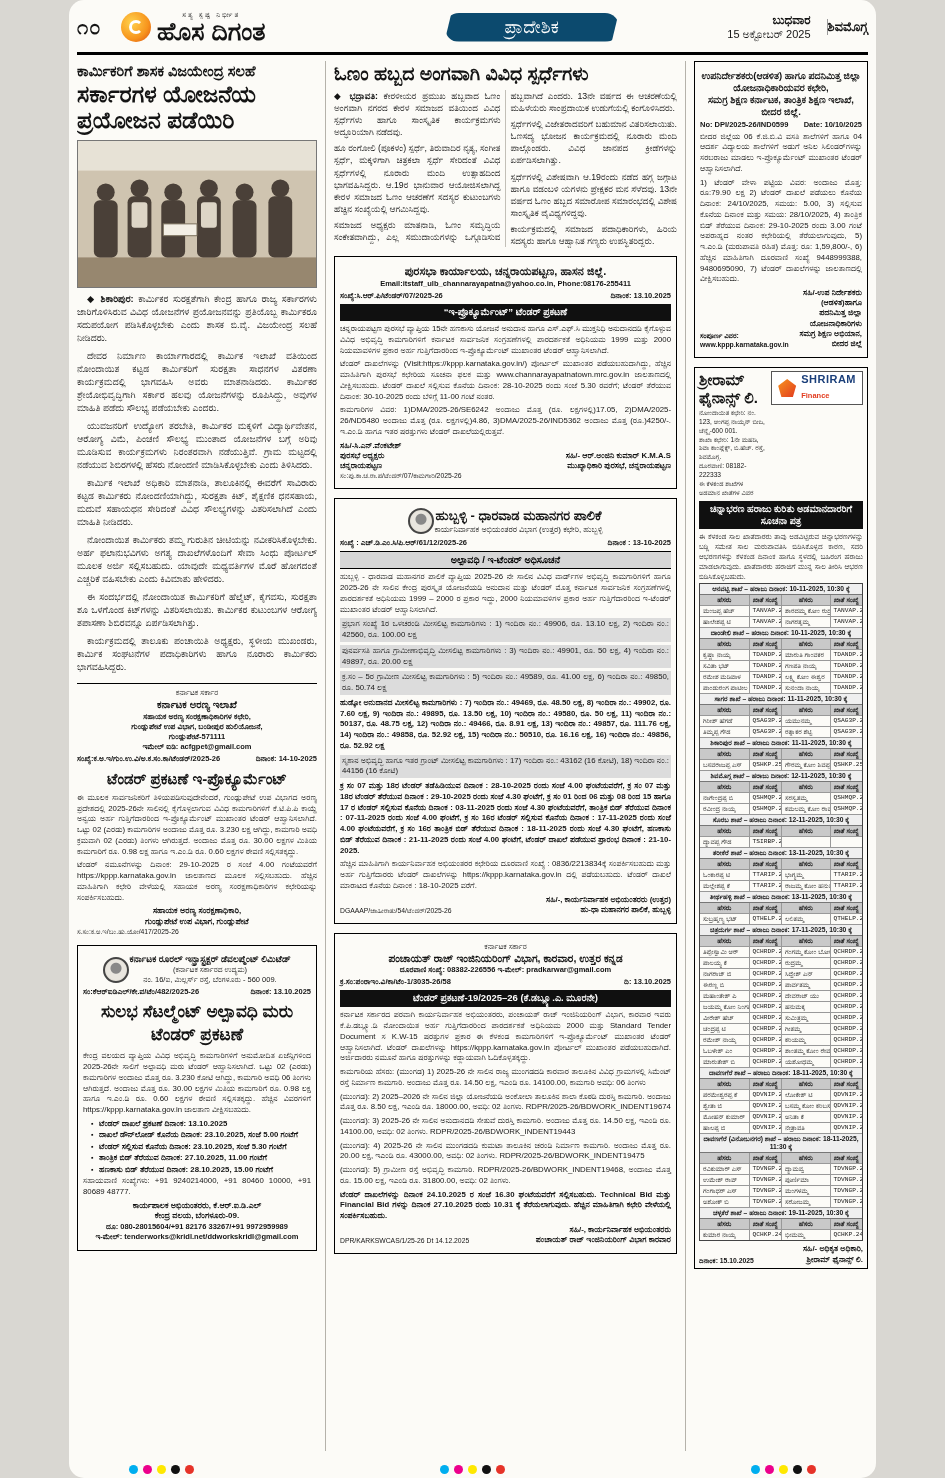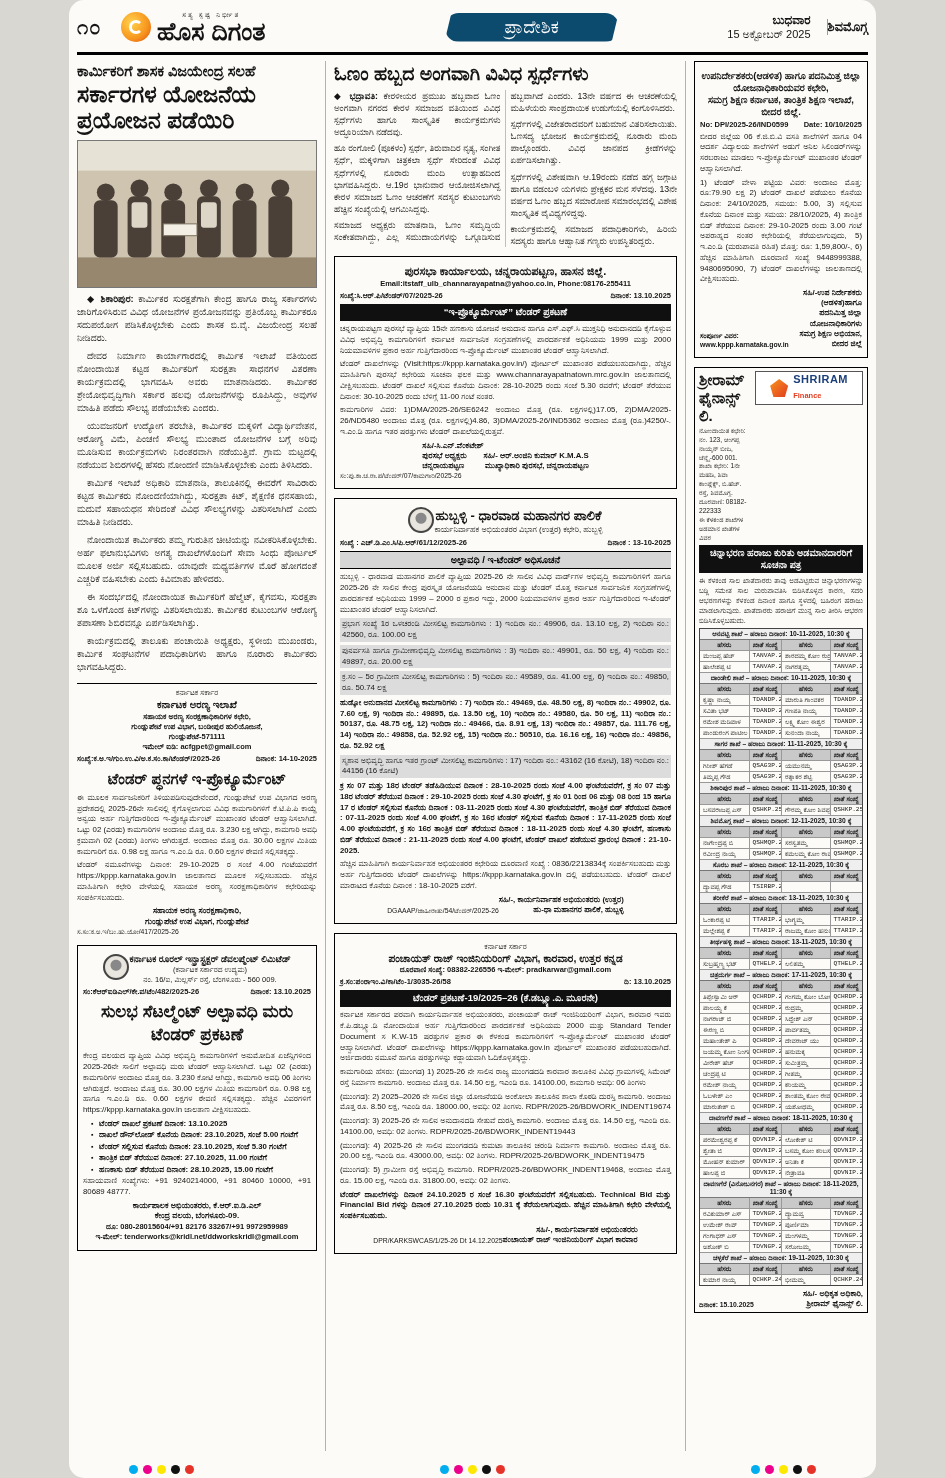--- a/index.html
+++ b/index.html
@@ -48,39 +48,39 @@
   .n-ref{display:flex;justify-content:space-between;font-size:7.5px;font-weight:bold;margin:2px 0;}
   .n-bar{background:#101010;color:#fff;text-align:center;font-weight:bold;font-size:9.5px;
          padding:2px 2px;margin:3px 0;}
   .n-bar2{background:#d6d6d6;color:#000;text-align:center;font-weight:bold;font-size:9.5px;
          padding:2px 2px;margin:3px 0;border-top:1px solid #000;border-bottom:1px solid #000;}
   .seg{font-size:7.8px;line-height:1.38;text-align:justify;margin:0 0 3px;}
   .seg.shade{background:#dcdcdc;font-weight:normal;padding:1px 2px;}
   .seg.bold{font-weight:bold;}
   .bullet{font-weight:bold;font-size:7.8px;margin:1px 0 1px 8px;position:relative;padding-left:8px;}
   .bullet::before{content:"▪";position:absolute;left:0;top:0;font-size:7px;}
-  .sign-row{display:flex;justify-content:center;align-items:flex-end;margin-top:3px;}
+  .sign-row{display:flex;justify-content:space-between;align-items:flex-end;margin-top:3px;}
   .sign-left{font-size:6.8px;}
   .sign-right{font-size:7.8px;font-weight:bold;text-align:right;line-height:1.3;}
   .sign-center{font-size:8px;font-weight:bold;text-align:center;line-height:1.3;margin-top:3px;}
   .big-title{font-size:15px;font-weight:bold;text-align:center;margin:4px 0;}
   .emblem{width:26px;height:26px;border-radius:50%;border:2px solid #444;flex:0 0 auto;
           background:radial-gradient(circle at 50% 42%,#888 0 5px,transparent 6px),
                      radial-gradient(circle,#e9e6df 60%,#cfcabe);}
-  .hdr-flex{display:flex;align-items:flex-start;gap:0;justify-content:center;}
+  .hdr-flex{display:flex;align-items:center;gap:0;justify-content:center;}
   
   .onam-headline{font-size:19px;font-weight:bold;line-height:1.15;margin:2px 0 5px;}
   .twocol{columns:2;column-gap:10px;column-rule:1px solid #c2bfb7;}
   .twocol p{font-size:8.8px;line-height:1.38;text-align:justify;margin:0 0 4px;}
   
   .sf-box{border:1.5px solid #000;margin-top:9px;padding:3px 4px;}
   .sf-head-wrap{display:flex;justify-content:space-between;gap:6px;}
   .sf-title{font-size:15px;font-weight:bold;margin-bottom:2px;}
   .sf-addr-line{font-size:6.6px;line-height:1.35;}
-  .sf-logo{border:1px solid #555;padding:3px 14px;display:flex;align-items:center;gap:5px;height:34px;align-self:flex-start;background:#fff;}
+  .sf-logo{border:1px solid #555;padding:3px 6px;display:flex;align-items:center;gap:5px;height:34px;align-self:flex-start;background:#fff;}
   .sf-logo-mark{width:18px;height:18px;background:linear-gradient(135deg,#f7941d,#e23c1f);
       clip-path:polygon(50% 0,100% 38%,82% 100%,18% 100%,0 38%);}
   .sf-logo-text{line-height:1;}
   .sf-logo-text span{display:block;font-weight:bold;font-size:11px;color:#1b3f7a;letter-spacing:.5px;}
   .sf-logo-text small{font-size:7.5px;color:#e23c1f;font-weight:bold;}
   .sf-intro{font-size:7.2px;line-height:1.38;text-align:justify;margin:2px 0;}
   .sf-table{border:1px solid #444;margin-top:2px;}
   .sf-band{background:#efefef;border-bottom:1px solid #777;text-align:center;font-size:6.7px;
            font-weight:bold;padding:1px 2px;}
   .sf-row{display:grid;grid-template-columns:30% 20% 30% 20%;border-bottom:1px solid #999;}
@@ -169,21 +169,21 @@
 
         <div class="nc n-small nb">ಸಹಾಯಕ ಅರಣ್ಯ ಸಂರಕ್ಷಣಾಧಿಕಾರಿಗಳ ಕಛೇರಿ,</div>
             <div class="nc n-small nb">ಗುಂಡ್ಲುಪೇಟೆ ಉಪ ವಿಭಾಗ, ಬಂಡೀಪುರ ಹುಲಿಯೋಜನೆ,</div>
             <div class="nc n-small nb">ಗುಂಡ್ಲುಪೇಟೆ-571111</div>
           </div>
         <div class="nc n-small link">ಇಮೇಲ್ ಐಡಿ: acfgpet@gmail.com</div>
         <div class="n-ref">
             <span>ಸಂಖ್ಯೆ:ಕ.ಅ.ಇ/ಗುಂ.ಉ.ವಿ/ಅ.ಕ.ಸಂ.ಕಾ/ಟೆಂಡರ್/2025-26</span>
             <span>ದಿನಾಂಕ: 14-10-2025</span>
           </div>
-        <div class="big-title">ಟೆಂಡರ್ ಪ್ಧನಗಳೆ ಇ-ಪ್ರೊಕ್ಯೂರ್ಮೆಂಟ್</div>
+        <div class="big-title">ಟೆಂಡರ್ ಪ್ರಕಟಣೆ ಇ-ಪ್ರೊಕ್ಯೂರ್ಮೆಂಟ್</div>
         <div>
 
         <div class="seg">ಈ ಮೂಲಕ ಸಾರ್ವಜನಿಕರಿಗೆ ತಿಳಿಯಪಡಿಸುವುದೇನೆಂದರೆ, ಗುಂಡ್ಲುಪೇಟೆ ಉಪ ವಿಭಾಗದ ಅರಣ್ಯ ಪ್ರದೇಶದಲ್ಲಿ 2025-26ನೇ ಸಾಲಿನಲ್ಲಿ ಕೈಗೊಳ್ಳಲಾಗುವ ವಿವಿಧ ಕಾಮಗಾರಿಗಳಿಗೆ ಕೆ.ಟಿ.ಪಿ.ಪಿ ಕಾಯ್ದೆ ಅನ್ವಯ ಅರ್ಹ ಗುತ್ತಿಗೆದಾರರಿಂದ ಇ-ಪ್ರೊಕ್ಯೂರ್ಮೆಂಟ್ ಮುಖಾಂತರ ಟೆಂಡರ್ ಆಹ್ವಾನಿಸಲಾಗಿದೆ. ಒಟ್ಟು 02 (ಎರಡು) ಕಾಮಗಾರಿಗಳ ಅಂದಾಜು ಮೊತ್ತ ರೂ. 3.230 ಲಕ್ಷ ಆಗಿದ್ದು, ಕಾಮಗಾರಿ ಅವಧಿ ಕ್ರಮವಾಗಿ 02 (ಎರಡು) ತಿಂಗಳು ಆಗಿರುತ್ತದೆ. ಅಂದಾಜು ಮೊತ್ತ ರೂ. 30.00 ಲಕ್ಷಗಳ ಮಿತಿಯ ಕಾಮಗಾರಿಗೆ ರೂ. 0.98 ಲಕ್ಷ ಹಾಗೂ ಇ.ಎಂ.ಡಿ ರೂ. 0.60 ಲಕ್ಷಗಳ ಠೇವಣಿ ಸಲ್ಲಿಸತಕ್ಕದ್ದು.</div>
             <div class="seg">ಟೆಂಡರ್ ನಮೂನೆಗಳನ್ನು ದಿನಾಂಕ: 29-10-2025 ರ ಸಂಜೆ 4.00 ಗಂಟೆಯವರೆಗೆ https://kppp.karnataka.gov.in ಜಾಲತಾಣದ ಮೂಲಕ ಸಲ್ಲಿಸಬಹುದು. ಹೆಚ್ಚಿನ ಮಾಹಿತಿಗಾಗಿ ಕಛೇರಿ ವೇಳೆಯಲ್ಲಿ ಸಹಾಯಕ ಅರಣ್ಯ ಸಂರಕ್ಷಣಾಧಿಕಾರಿಗಳ ಕಛೇರಿಯನ್ನು ಸಂಪರ್ಕಿಸಬಹುದು.</div>
           </div>
         <div class="sign-center">
           <div>ಸಹಾಯಕ ಅರಣ್ಯ ಸಂರಕ್ಷಣಾಧಿಕಾರಿ,</div>
           <div>ಗುಂಡ್ಲುಪೇಟೆ ಉಪ ವಿಭಾಗ, ಗುಂಡ್ಲುಪೇಟೆ</div>
         </div>
         <div class="sign-left">ಸ.ಸಂ:ಕ.ಅ.ಇ/ಬಂ.ಹು.ಯೋ/417/2025-26</div>

